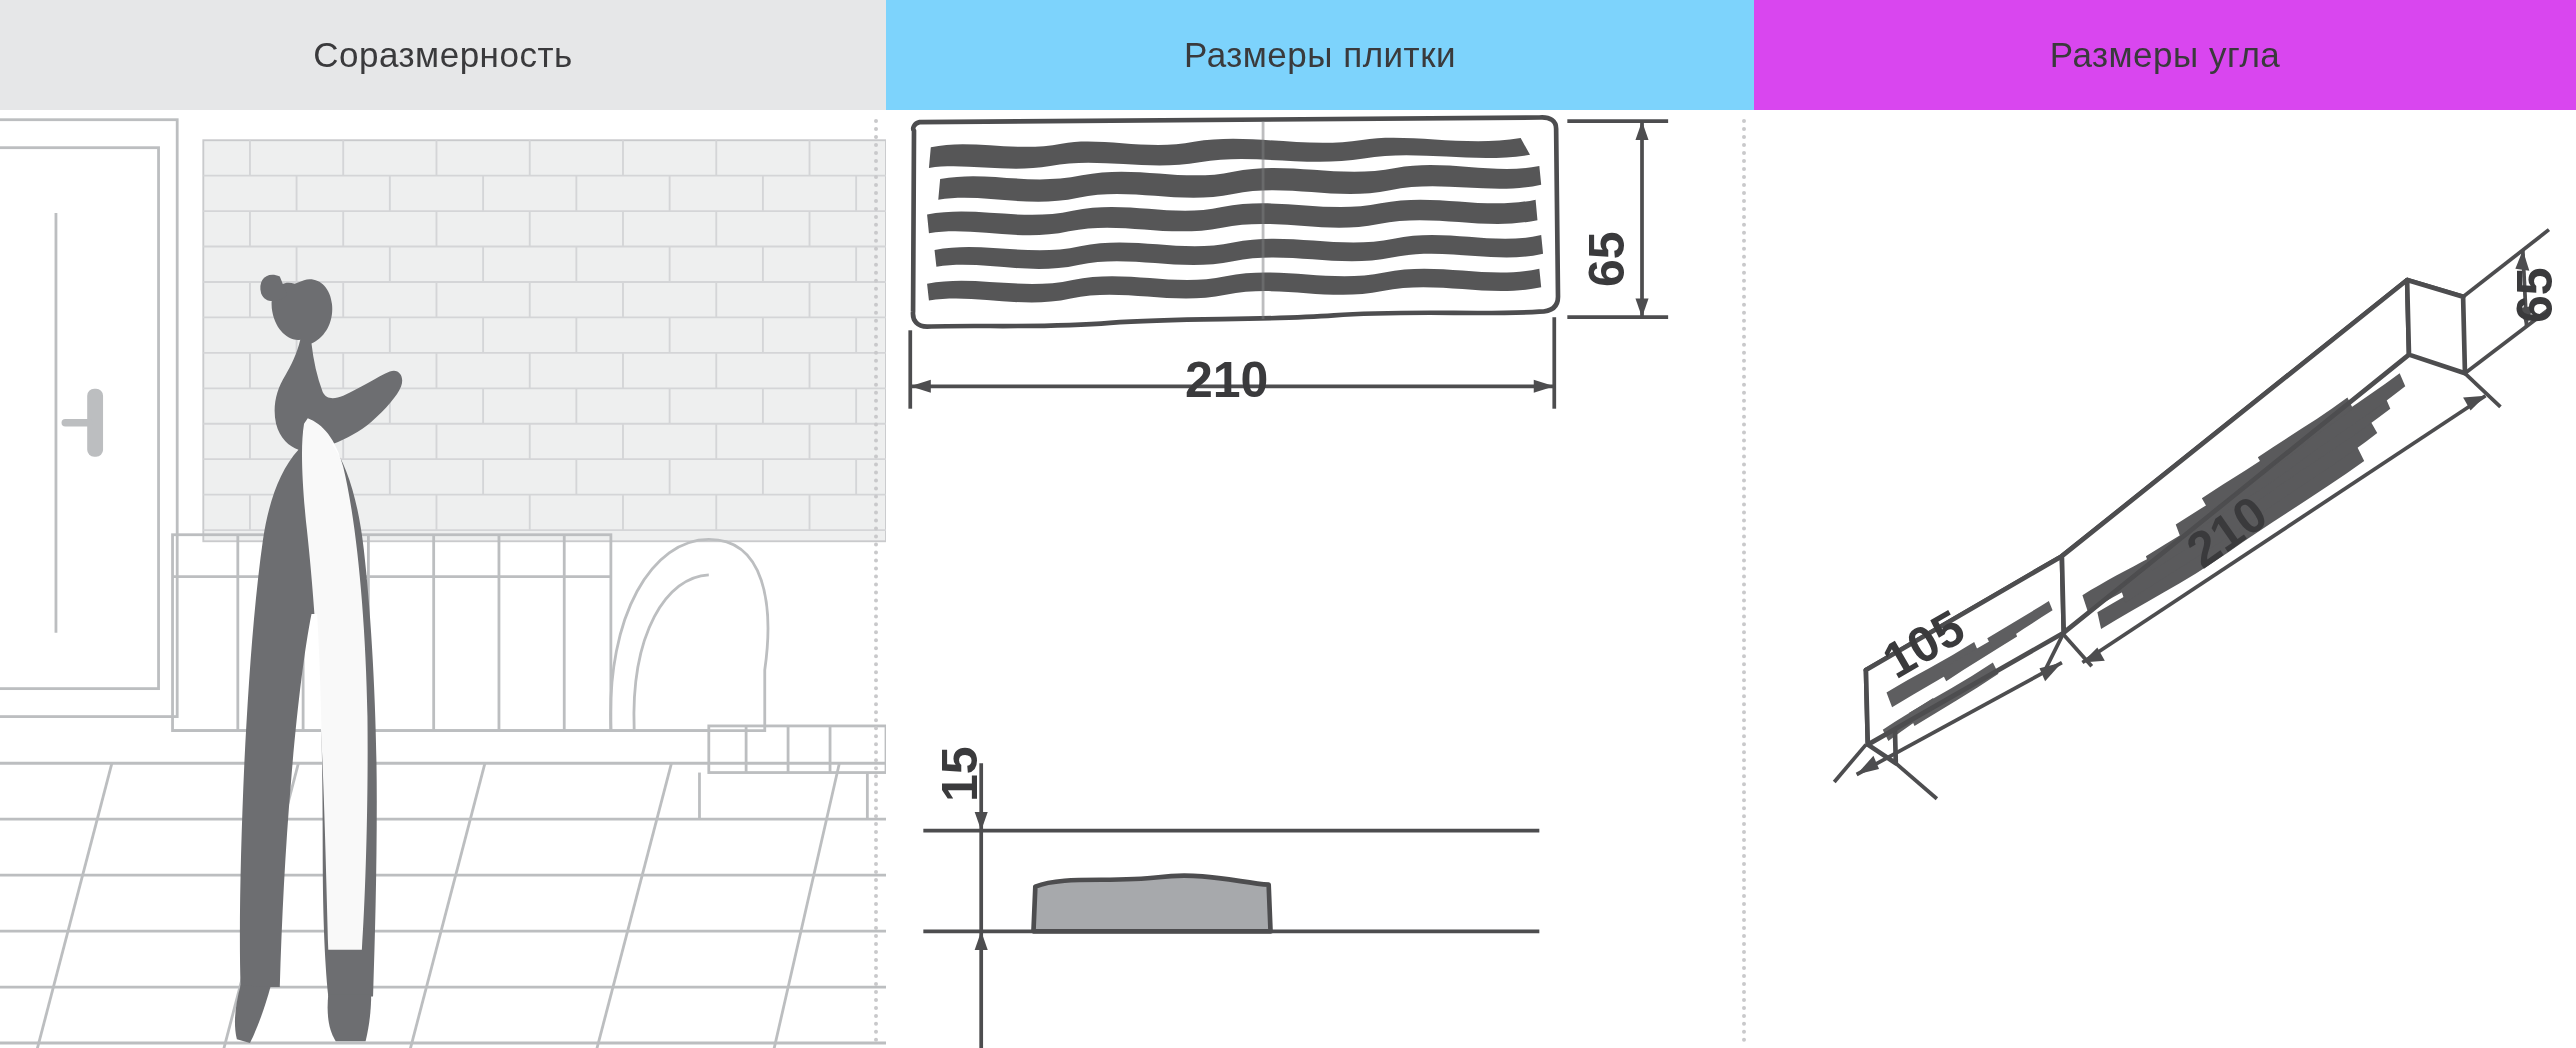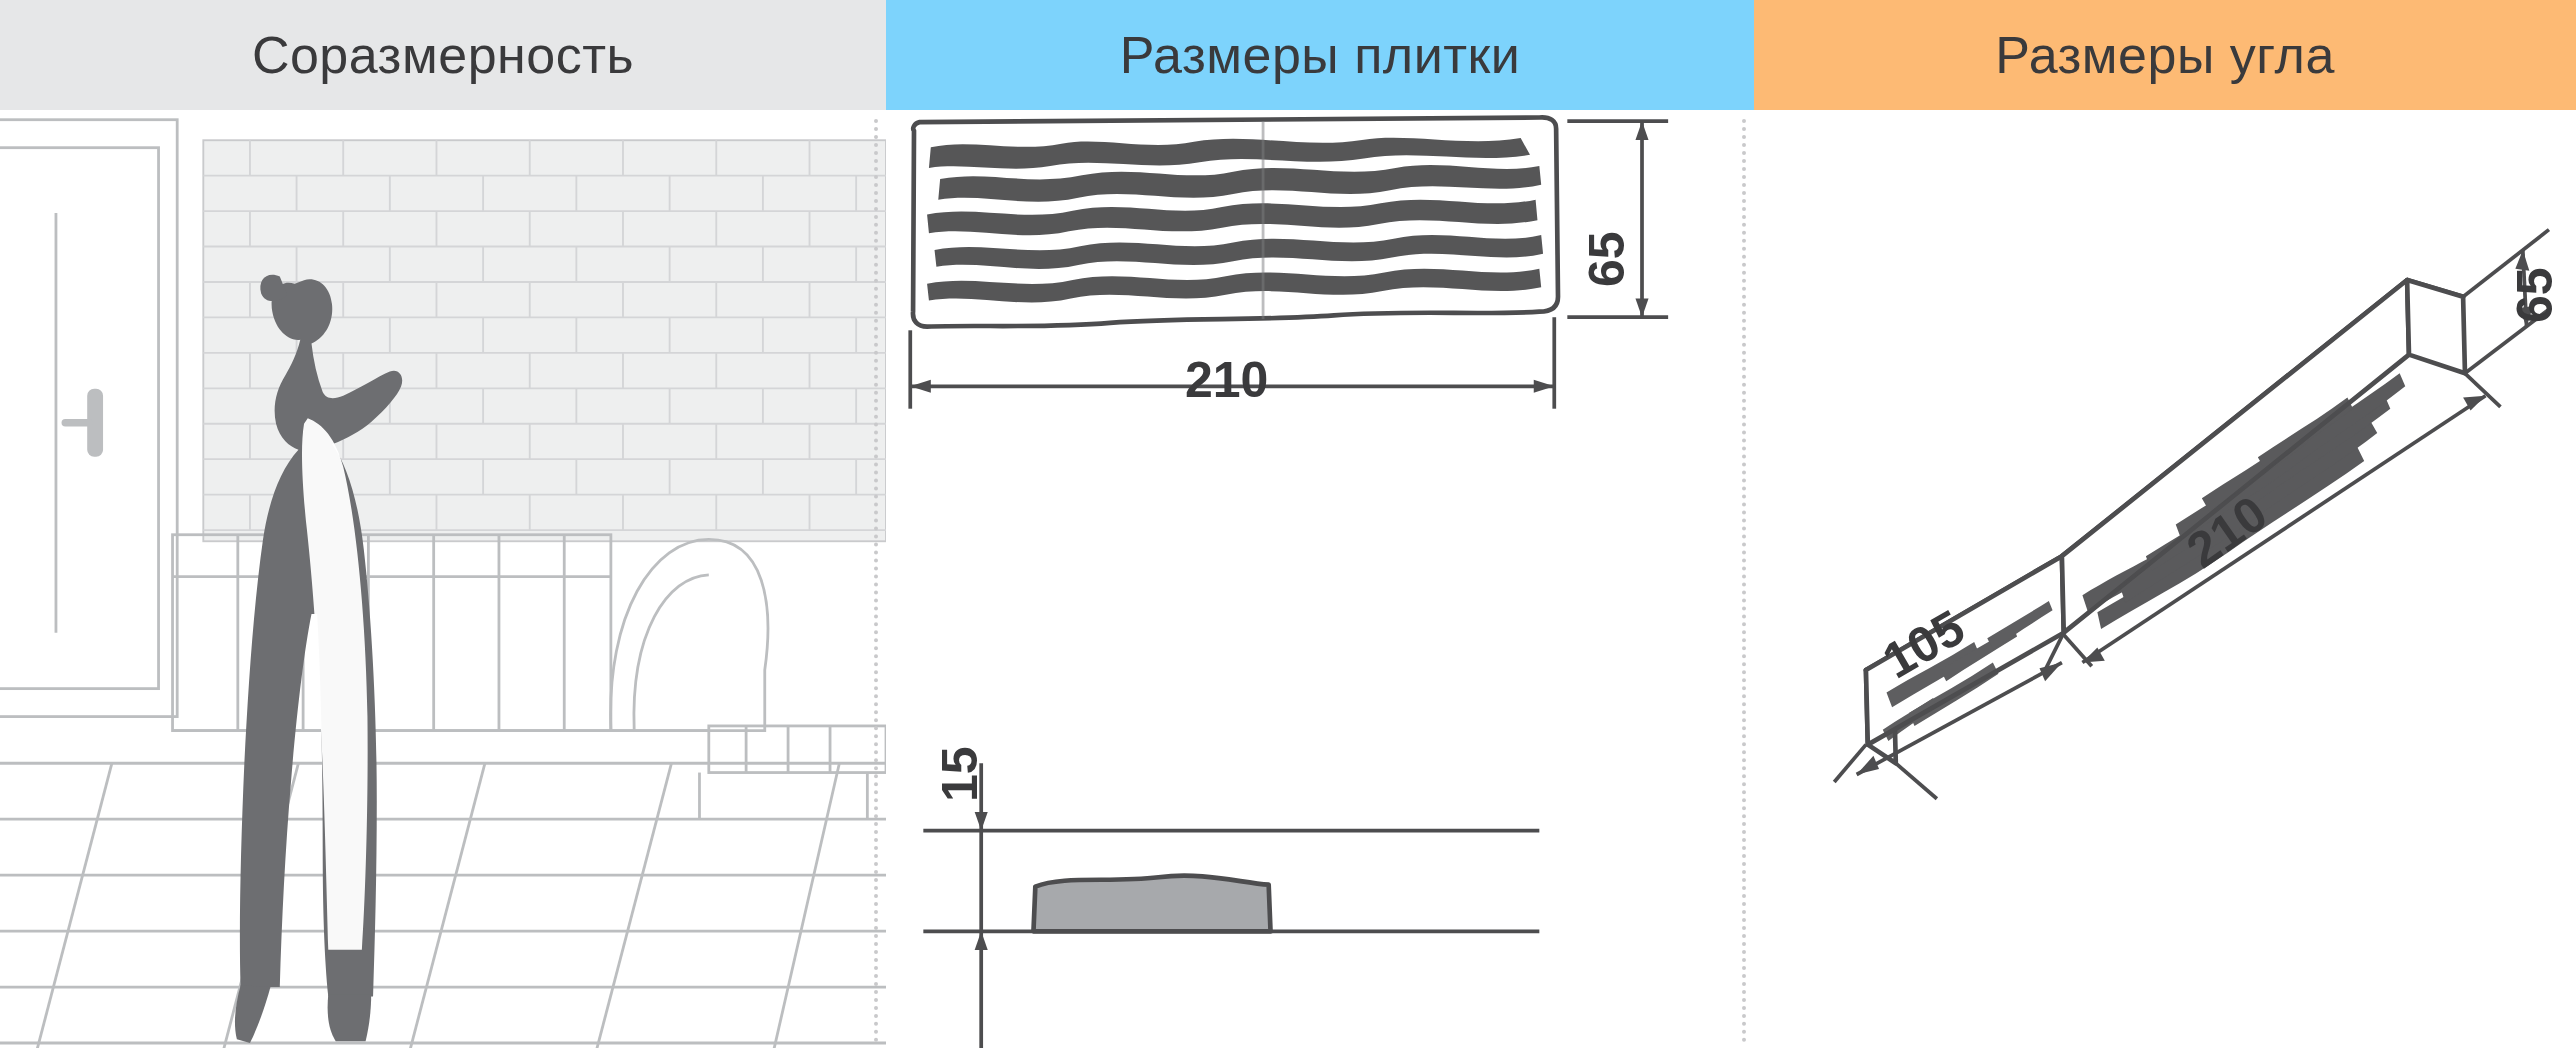--- a/index.html
+++ b/index.html
@@ -26,23 +26,23 @@
   }
   .header-cell {
     position: relative;
     height: 110px;
     display: flex;
     align-items: center;
     justify-content: center;
   }
   .hc1 { width: 886px; background: #e6e7e8; }
   .hc2 { width: 868px; background: #7dd3fc; }
-  .hc3 { width: 822px; background: #fdba74; }
+  .hc3 { width: 822px; background: #d946ef; }
   .header-title {
-    font-size: 52px;
+    font-size: 35px;
     color: #3a3a3c;
     font-weight: 400;
     letter-spacing: 0.5px;
     white-space: nowrap;
   }
 
   
   .panel {
     position: absolute;
     top: 110px;

